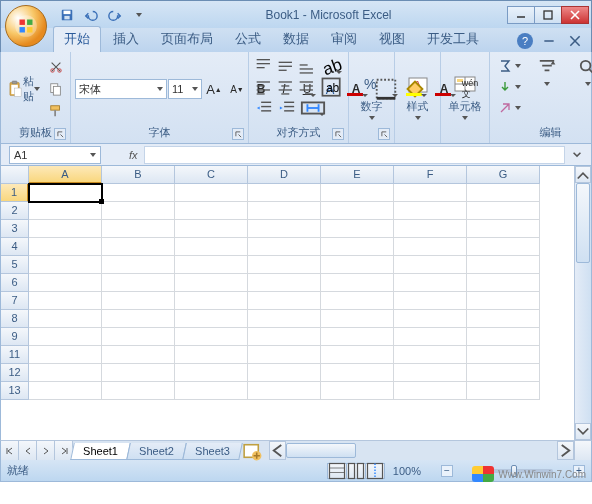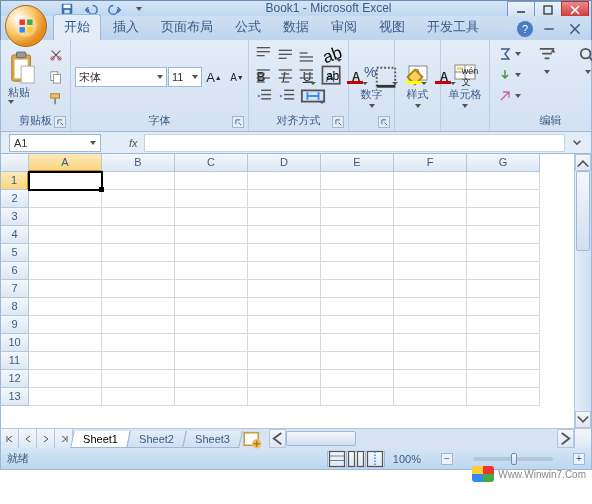--- a/index.html
+++ b/index.html
@@ -1,19 +1,19 @@
 <!DOCTYPE html>
 <html><head>
 <meta charset="utf-8">
 <style>
 * { box-sizing: border-box; margin: 0; padding: 0; font-family: "Microsoft YaHei", SimSun, Arial, sans-serif; }
 body { background: #fff; width: 592px; height: 504px; overflow: hidden; font-size: 12px; }
 
 
-.titlebar { height: 16px; background: linear-gradient(#d6e5f5,#bdd7f0); display: flex; border: 1px solid #6b8db3; border-bottom: none; position: relative; }
+.titlebar { height: 28px; background: linear-gradient(#d6e5f5,#bdd7f0); display: flex; align-items: center; border: 1px solid #6b8db3; border-bottom: none; position: relative; }
 .qat { display: flex; align-items: center; gap: 4px; padding-left: 4px; }
 .office-btn { width: 42px; height: 42px; background: radial-gradient(circle at 30% 30%, #fff, #f8c869 40%, #e68a1e 70%); border-radius: 50%; border: 1px solid #a66b1e; position: absolute; top: 4px; left: 4px; z-index: 10; display:flex; align-items:center; justify-content:center; }
 .office-btn svg { width:26px; height:26px; }
 .qat-spacer { width: 48px; }
 .qat-btn { width: 20px; height: 20px; display: flex; align-items: center; justify-content: center; color: #2a5a9a; }
 .qat-btn svg { width: 14px; height: 14px; }
 .title-text { flex: 1; text-align: center; color: #3b5c84; font-size: 12px; }
 .win-controls { display: flex; margin-right: 2px; }
 .win-btn { width: 28px; height: 18px; border: 1px solid #7a9bc4; background: linear-gradient(#eaf2fb,#cfe0f2); display: flex; align-items: center; justify-content: center; margin-left: -1px; }
 .win-btn.close { background: linear-gradient(#e88, #c33); border-color:#a33; }
@@ -28,21 +28,21 @@
 
 
 .ribbon-body { background: linear-gradient(#e4ecf7,#d3e1f2); border: 1px solid #9db9d9; border-top: none; display: flex; height: 92px; }
 .group { border-right: 1px solid #b8cde6; display: flex; flex-direction: column; padding: 2px 4px; }
 .group-content { flex: 1; display: flex; gap: 3px; }
 .group-label { text-align: center; font-size: 11px; color: #3b5c84; padding: 1px 0; position: relative; }
 .group-label .launcher { position: absolute; right: 0; bottom: 1px; width: 12px; height: 12px; border:1px solid #9db9d9; background:#e4ecf7; display:flex; align-items:center; justify-content:center; }
 .group-label .launcher svg { width:7px; height:7px; }
 
 
-.paste-btn { width: 38px; display: flex; flex-direction: column; justify-content: center; border: 1px solid transparent; border-radius: 3px; padding: 2px; }
+.paste-btn { width: 38px; display: flex; align-items: center; justify-content: center; border: 1px solid transparent; border-radius: 3px; padding: 2px; }
 .paste-icon { width: 30px; height: 34px; }
 .paste-label { font-size: 11px; color: #3b5c84; }
 .clip-side { display: flex; flex-direction: column; gap: 2px; justify-content: center; }
 .small-btn { width: 20px; height: 20px; display: flex; align-items: center; justify-content: center; border: 1px solid transparent; border-radius: 2px; }
 .small-btn svg { width: 14px; height: 14px; }
 
 
 .font-col { display: flex; gap: 2px; justify-content: space-between; padding: 2px 0; }
 .font-row { display: flex; gap: 1px; align-items: center; }
 .combo { height: 20px; background: #fff; border: 1px solid #9db9d9; display: flex; align-items: center; padding: 0 3px; font-size: 11px; color: #333; }
@@ -628,30 +628,20 @@
           <div class="row-h">9</div>
           <div class="cell"></div>
           <div class="cell"></div>
           <div class="cell"></div>
           <div class="cell"></div>
           <div class="cell"></div>
           <div class="cell"></div>
           <div class="cell"></div>
         </div>
         <div class="row">
-          <div class="row-h">10</div>
-          <div class="cell"></div>
-          <div class="cell"></div>
-          <div class="cell"></div>
-          <div class="cell"></div>
-          <div class="cell"></div>
-          <div class="cell"></div>
-          <div class="cell"></div>
-        </div>
-        <div class="row">
           <div class="row-h">11</div>
           <div class="cell"></div>
           <div class="cell"></div>
           <div class="cell"></div>
           <div class="cell"></div>
           <div class="cell"></div>
           <div class="cell"></div>
           <div class="cell"></div>
         </div>
         <div class="row">

